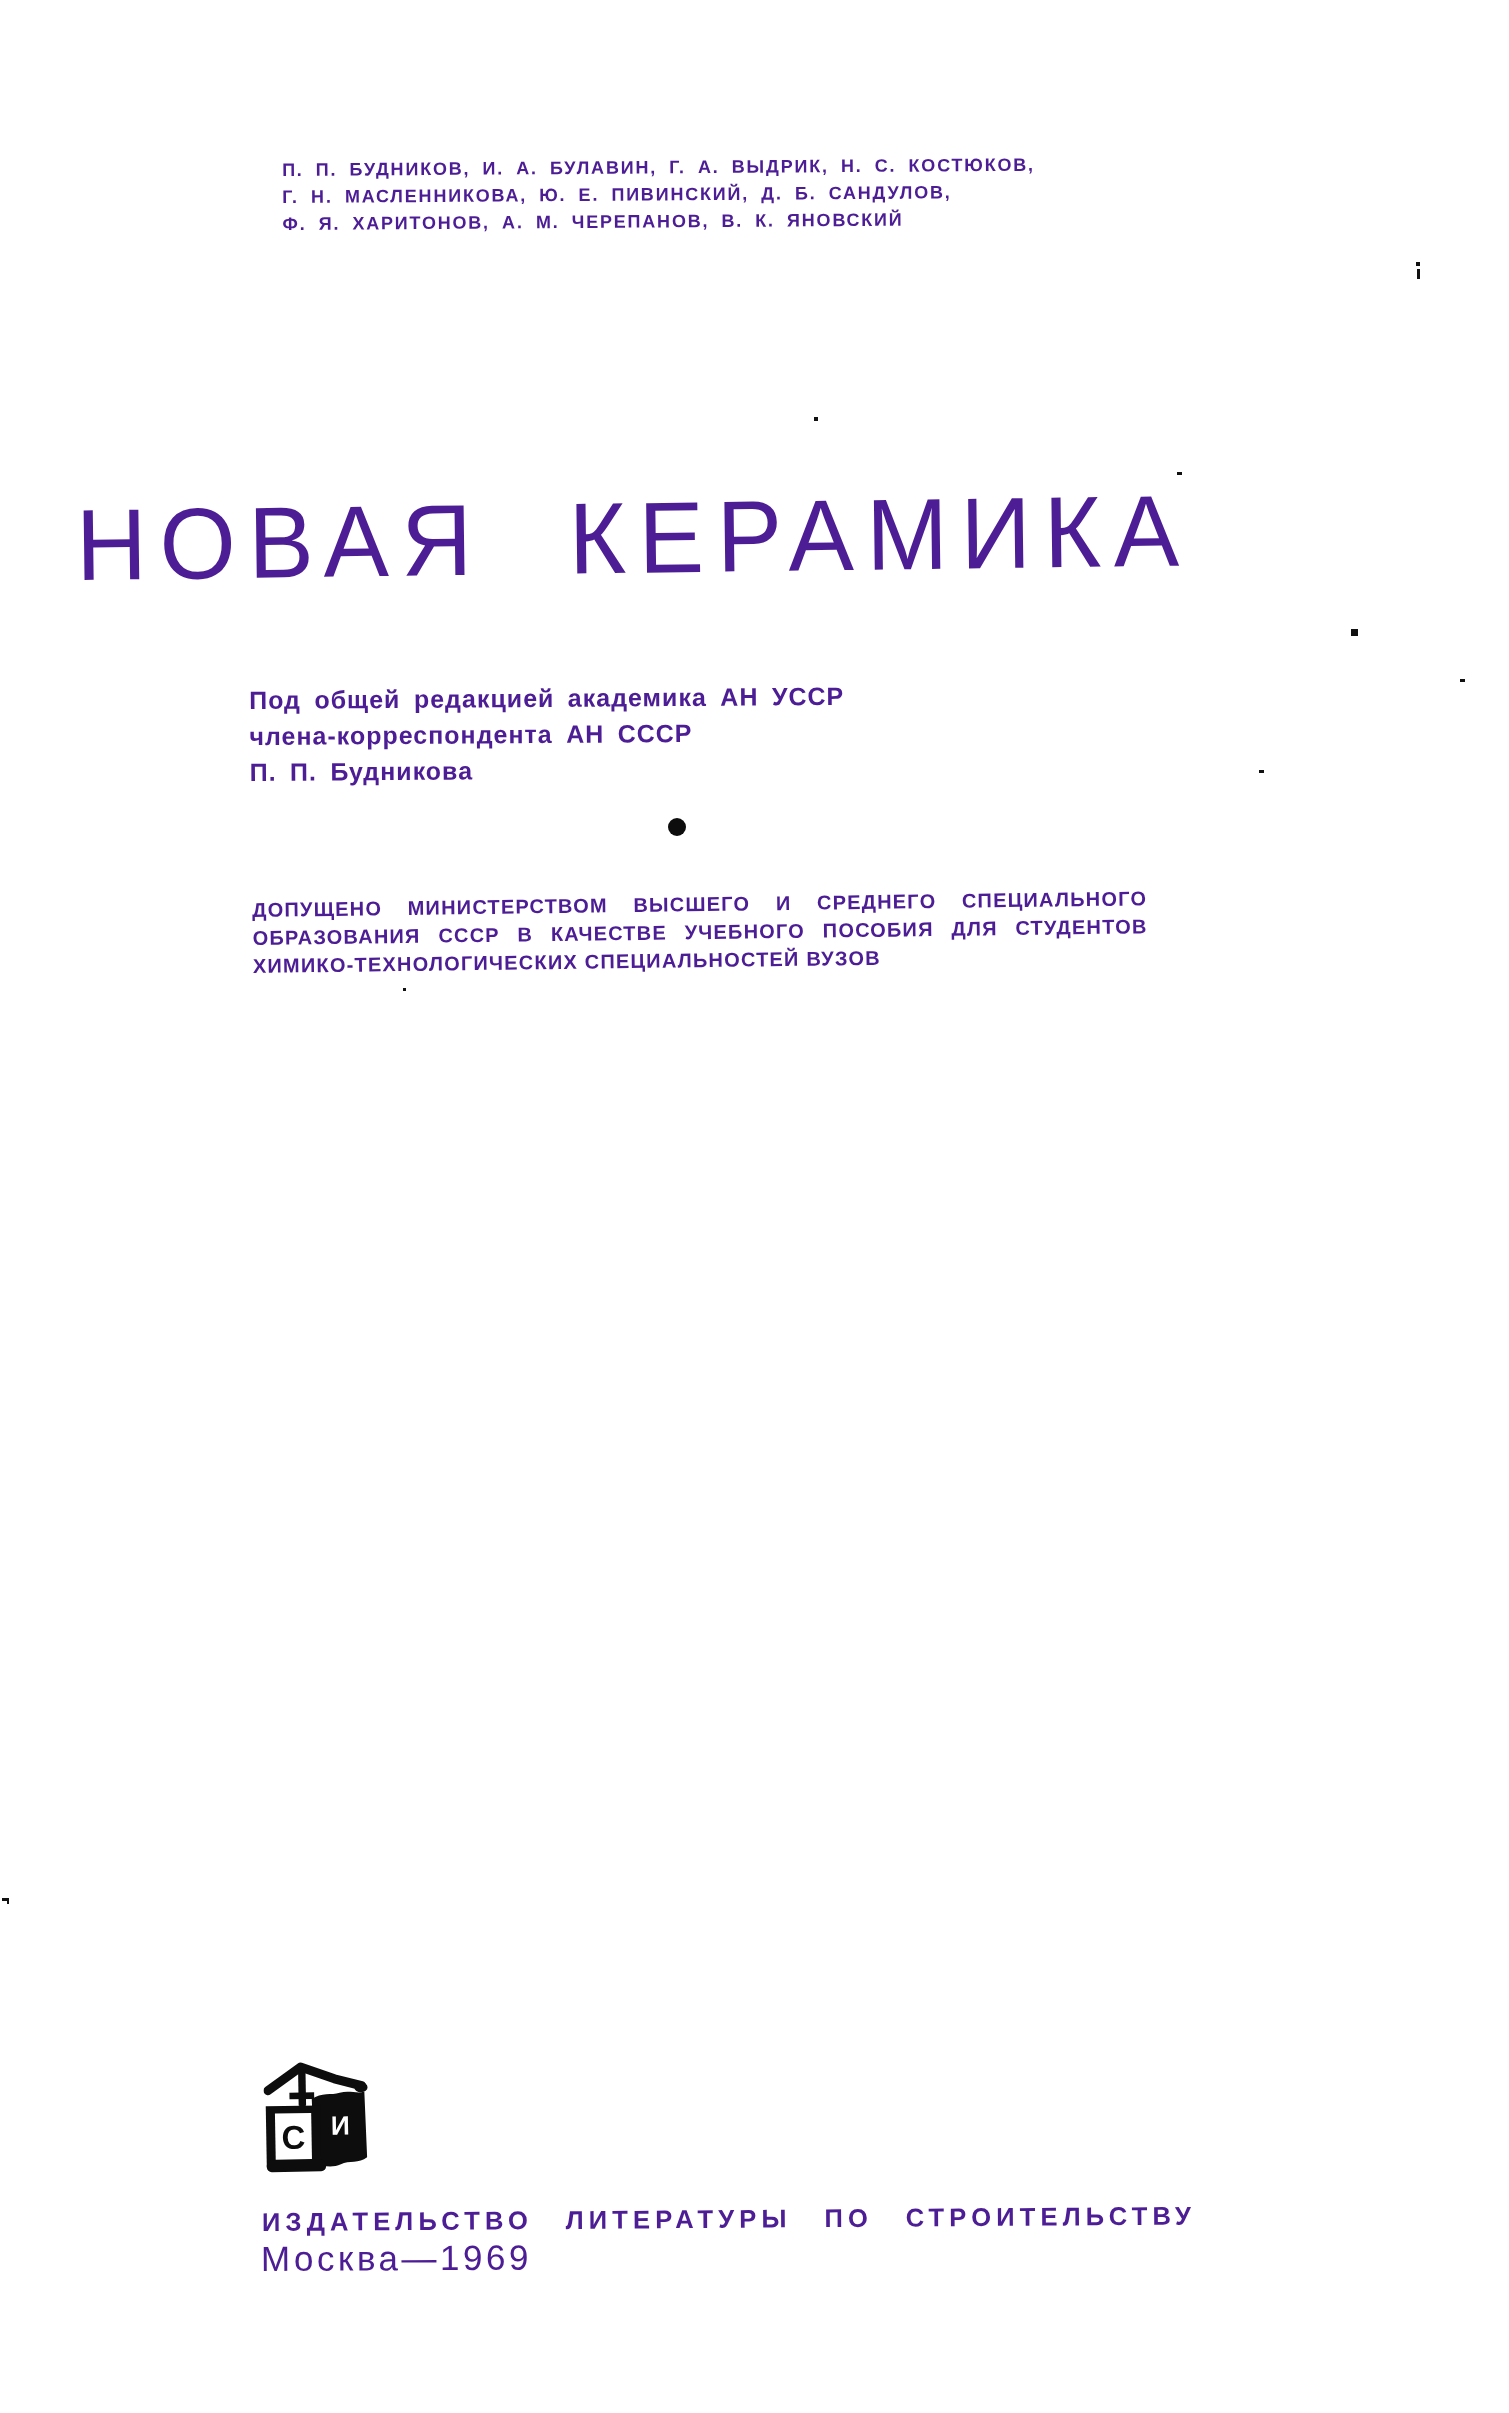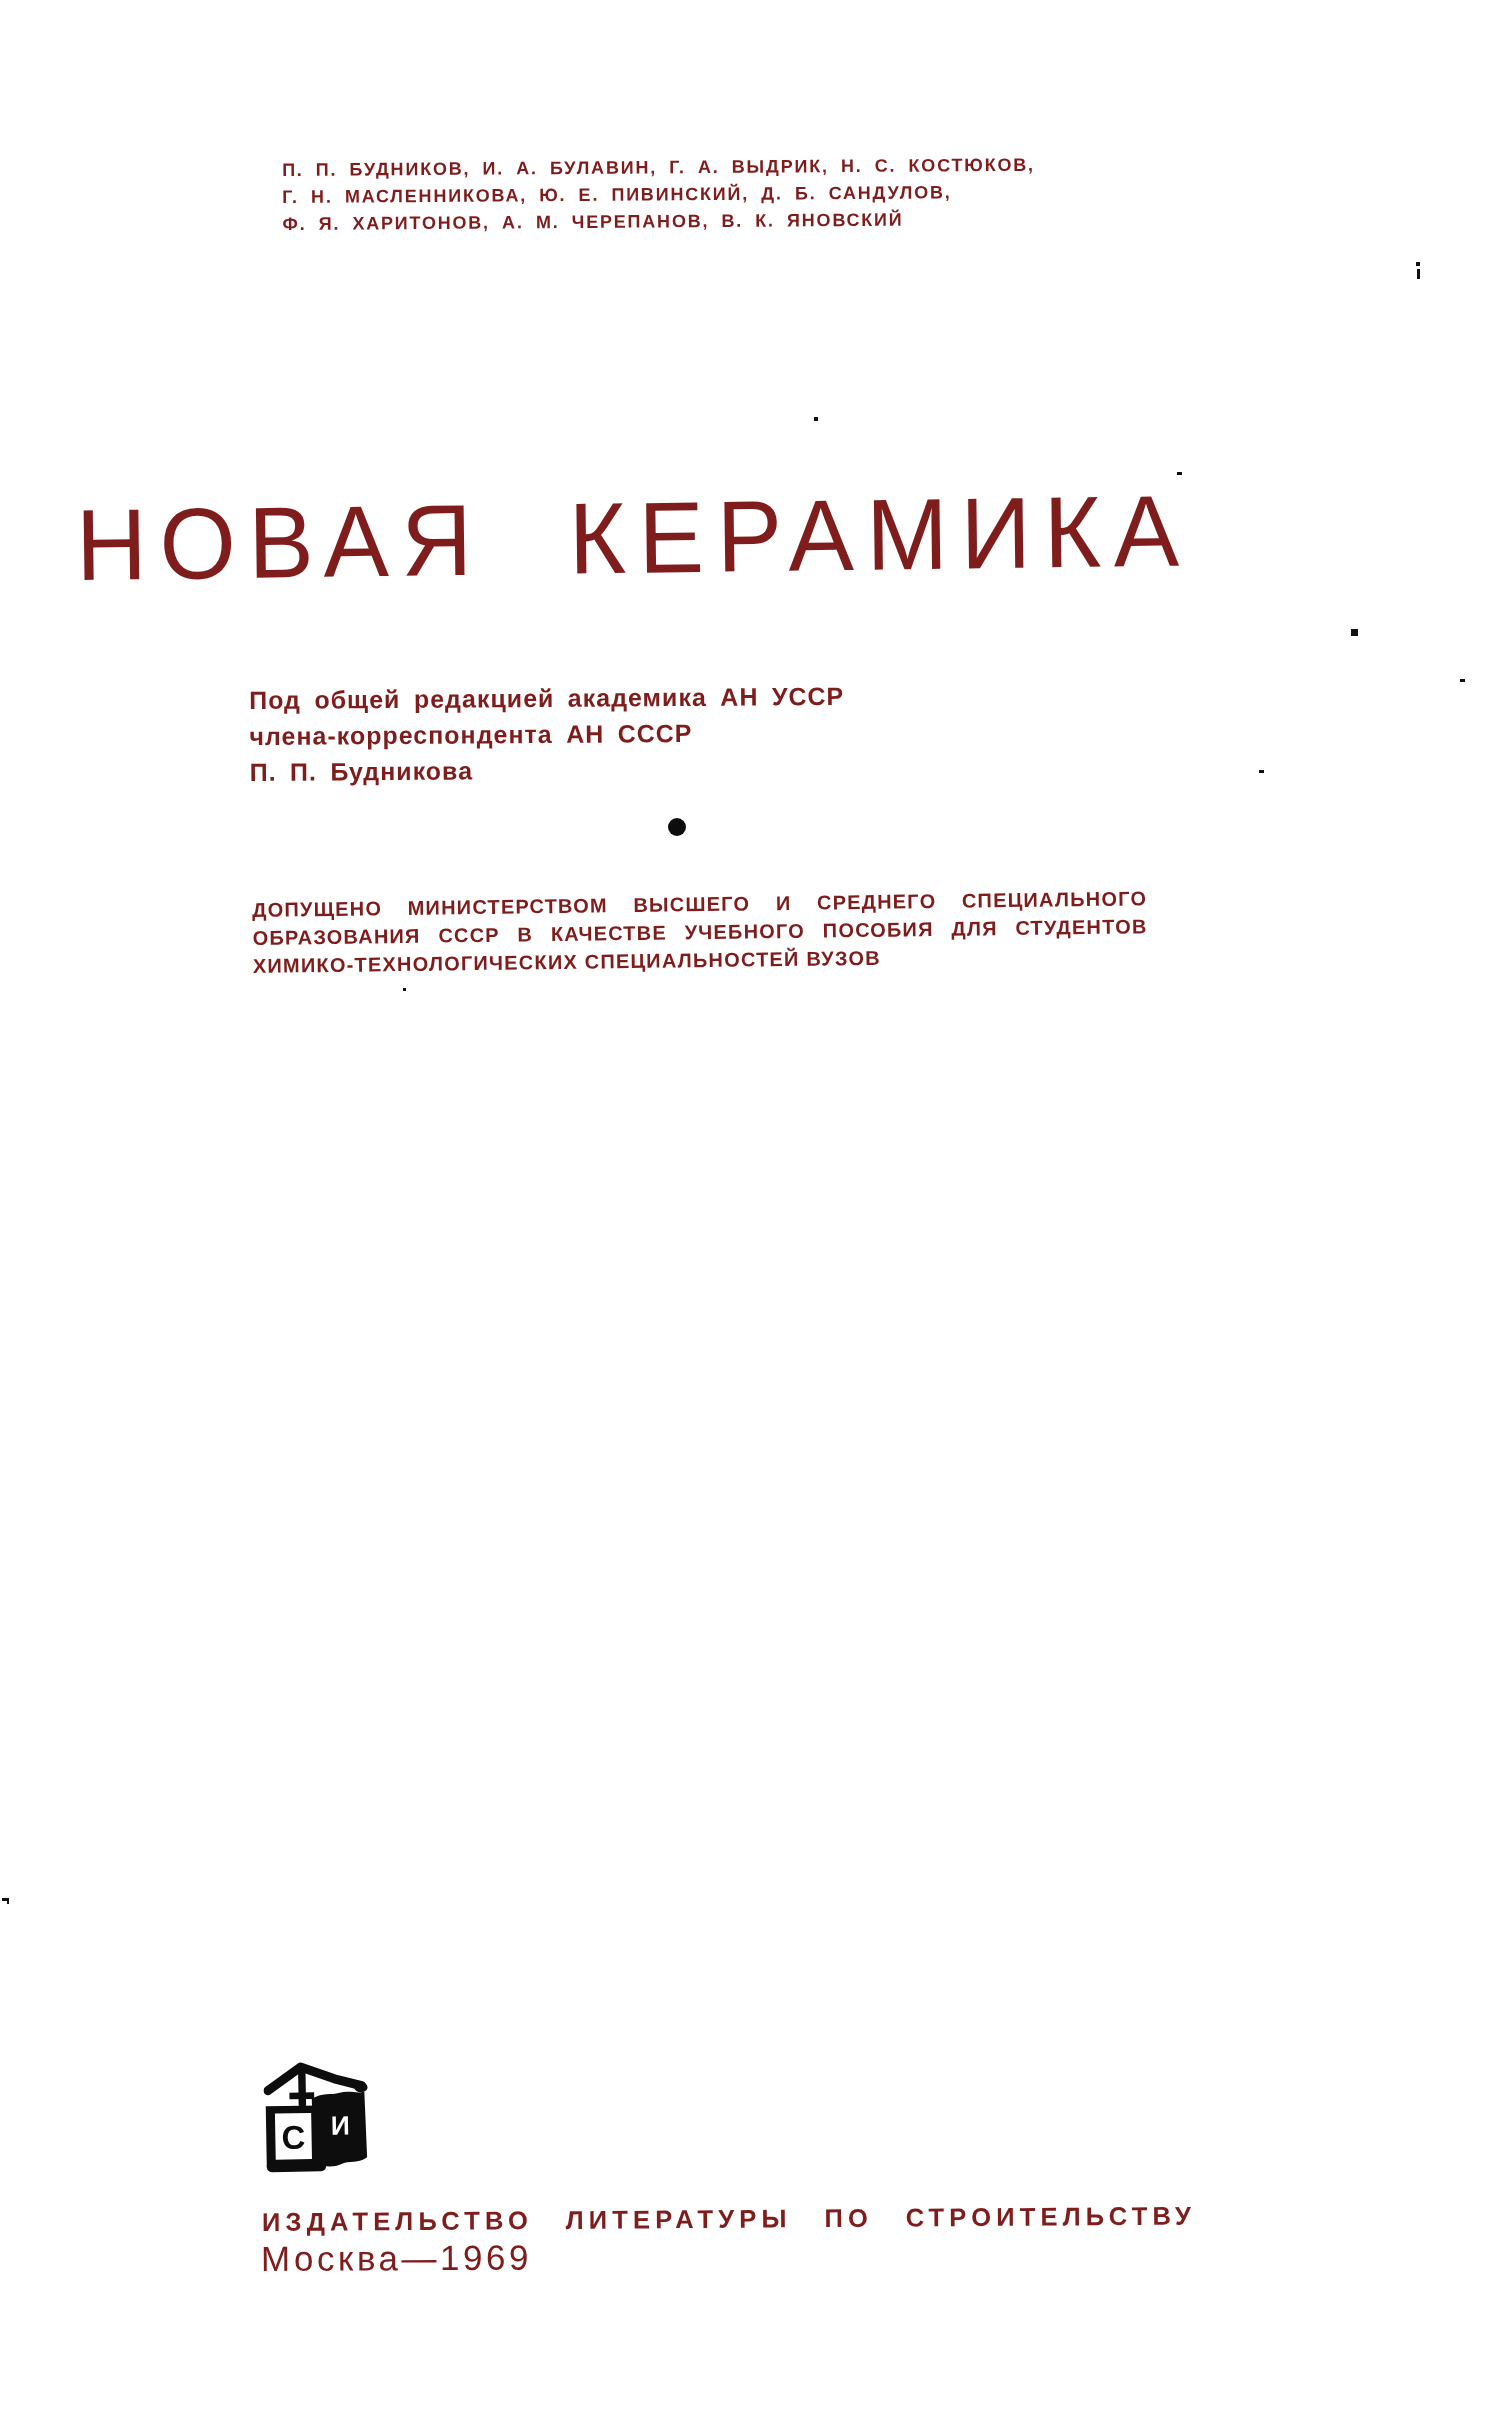--- a/index.html
+++ b/index.html
@@ -3,21 +3,21 @@
 <meta charset="utf-8">
 <style>
   html,body{margin:0;padding:0;background:#e8e8e8;}
   .page{
     position:relative;
     width:1510px;height:2413px;
     margin:0 auto;
     background:#ffffff;
     overflow:hidden;
     font-family:"Liberation Sans", sans-serif;
-    color:#7f1d1d;
+    color:#4c1d95;
   }
   .abs{position:absolute;}
 
   
   .authors{
     left:282px;top:157px;width:908px;
     font-size:18px;line-height:27px;
     letter-spacing:0.10em;word-spacing:0.30em;
     font-weight:bold;
     transform:rotate(-0.4deg);transform-origin:0 0;

